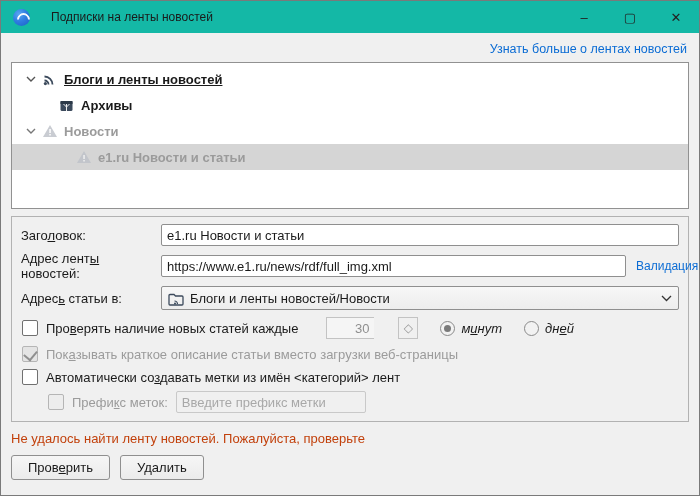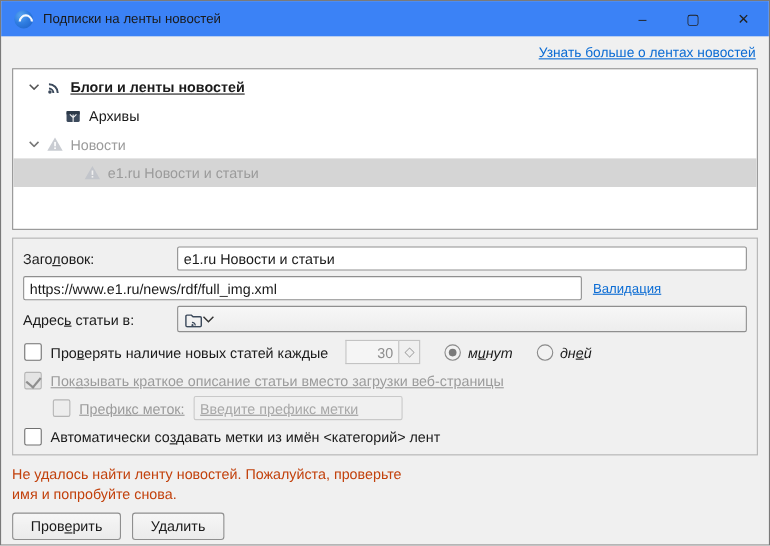--- a/index.html
+++ b/index.html
@@ -3,74 +3,74 @@
 <meta charset="utf-8">
 <style>
   html,body { margin:0; padding:0; background:#d8d8d8; }
   * { box-sizing:border-box; font-family:"Liberation Sans", sans-serif; }
   .window {
     width:700px; height:496px; background:#f0f0f0;
     border:1px solid #7a7a7a; display:flex; flex-direction:column;
     position:relative; overflow:hidden;
   }
   
-  .titlebar { height:32px; background:#3b82f6; display:flex; align-items:center; flex:none; }
+  .titlebar { height:32px; background:#14b8a6; display:flex; align-items:center; flex:none;gap:12px; }
   .app-icon { width:17px; height:17px; margin-left:12px; border-radius:50%;
     background:radial-gradient(circle at 35% 30%, #5aa7f0 0%, #2f7de1 45%, #1b5fc4 100%);
     position:relative; flex:none; }
   .app-icon::after { content:""; position:absolute; left:4px; top:4px; width:9px; height:9px;
     border-radius:50%; border:2px solid rgba(255,255,255,.95); border-right-color:transparent;
     border-bottom-color:transparent; transform:rotate(45deg); }
   .title-text { margin-left:9px; font-size:12px; color:#1a1a1a; }
   .win-controls { margin-left:auto; display:flex; height:100%; }
   .win-btn { width:46px; height:100%; display:flex; align-items:center; justify-content:center;
     font-size:13px; color:#222; cursor:default; }
   
   .body { flex:1; padding:4px 10px 0 10px; display:flex; flex-direction:column; }
   .learn-row { text-align:right; padding:2px 2px 5px 0; }
-  .link { color:#0b6cd4; text-decoration:underline; font-size:12.5px; cursor:pointer; }
+  .link { color:#0b6cd4; font-size:12.5px; cursor:pointer; }
   
   .tree { background:#ffffff; border:1px solid #919191; height:147px; overflow:hidden;
     padding-top:3px; flex:none; }
-  .tree-row { height:26px; display:flex; align-items:center; font-size:13px; color:#1a1a1a; }
+  .tree-row { height:26px; display:flex; align-items:center; font-size:13px; color:#1a1a1a;font-weight:bold; }
   .tree-row.gray { color:#9b9b9b; }
   .tree-row.bold { font-weight:bold;text-decoration:underline; }
   .tree-row.selected { background:#d5d5d5; }
   .twisty { width:17px; margin-left:10px; flex:none; display:flex; justify-content:center; color:#555; }
   .twisty svg { display:block; }
   .indent-1 { margin-left:10px; }
   .tree-icon { width:17px; height:17px; margin:0 6px 0 2px; flex:none; display:flex;
     align-items:center; justify-content:center; }
   .spacer-17 { width:17px; flex:none; }
   
   .groupbox { border:1px solid #b2b2b2; margin-top:7px; padding:7px 9px 8px 9px; flex:none; }
   .frow { display:flex; align-items:center; margin-bottom:5px; }
   .flabel { width:140px; flex:none; font-size:13px; color:#1a1a1a; }
   .ak { text-decoration:underline; }
   input.text { height:22px; border:1px solid #8f8f8f; border-radius:2px; background:#fff;
     font-size:13px; padding:0 5px; color:#1a1a1a; }
   .title-input { flex:1; }
-  .url-input { width:508px; flex:none; border:2px solid #0078d7; padding:0 4px; }
+  .url-input { width:465px; flex:none; border:2px solid #0078d7; padding:0 4px; }
   .validate-link { margin-left:10px; font-size:12px; }
   
   .dropdown { flex:1; height:24px; border:1px solid #8f8f8f; border-radius:2px;
     background:linear-gradient(#f7f7f7,#ededed); display:flex; align-items:center;
     padding:0 6px; font-size:13px; color:#1a1a1a; cursor:default; }
   .dropdown .dd-text { margin-left:6px; flex:1; }
   .dd-chevron { color:#444; flex:none; display:flex; }
   
   .checkrow { display:flex; align-items:center; margin:7px 0 0 1px; font-size:13px; color:#1a1a1a; }
   .cb { width:16px; height:16px; border:1px solid #707070; border-radius:2px; background:#fff;
     margin-right:8px; flex:none; position:relative; }
   .cb.disabled { border-color:#b5b5b5; background:#ededed; }
   .cb.checked-disabled { border-color:#b5b5b5; background:#e4e4e4; }
   .cb.checked-disabled::after { content:""; position:absolute; left:3px; top:1px; width:7px;
     height:10px; border:solid #8f8f8f; border-width:0 2px 2px 0; transform:rotate(40deg); }
-  .gray-text { color:#9b9b9b;text-decoration:underline; }
-  .spin { display:flex; align-items:center; margin-left:16px; }
+  .gray-text { color:#9b9b9b; }
+  .spin { display:flex; align-items:center; margin-left:28px;gap:24px; }
   .spin-field { width:48px; height:22px; border:1px solid #c3c3c3; background:#f5f5f5;
     color:#8f8f8f; font-size:13px; text-align:right; padding:0 5px; display:flex;
     align-items:center; justify-content:flex-end; border-right:none; }
   .spin-btn { width:20px; height:22px; border:1px solid #c3c3c3; background:#f0f0f0;
     color:#9a9a9a; font-size:12px; display:flex; align-items:center; justify-content:center; }
   .radio { display:flex; align-items:center; margin-left:22px;font-style:italic; }
   .radio-circle { width:15px; height:15px; border:1px solid #8a8a8a; border-radius:50%;
     background:#f2f2f2; margin-right:6px; position:relative; flex:none; }
   .radio-circle.on::after { content:""; position:absolute; left:3px; top:3px; width:7px;
     height:7px; border-radius:50%; background:#7a7a7a; }
@@ -168,34 +168,36 @@
     </div>
 
     <div class="groupbox">
 
       <div class="frow">
         <span class="flabel"><span>Заго</span><span class="ak">л</span><span>овок:</span></span>
         <input class="text title-input" value="e1.ru Новости и статьи" style="">
       </div>
 
       <div class="frow">
+        <span class="flabel"><span>Адрес лент</span><span class="ak">ы</span><span> новостей:</span></span>
         <input class="text url-input" value="https://www.e1.ru/news/rdf/full_img.xml" style="">
         <span class="link validate-link">Валидация</span>
       </div>
 
       <div class="frow">
         <span class="flabel"><span>Адрес</span><span class="ak">ь</span><span> статьи в:</span></span>
         <div class="dropdown">
           <span>
             <svg width="16" height="13" viewBox="0 0 16 13">
                 <path d="M1 2.5 a1 1 0 0 1 1-1 h4 l1.5 1.5 H14 a1 1 0 0 1 1 1 V11 a1 1 0 0 1 -1 1 H2 a1 1 0 0 1 -1 -1 Z" fill="none" stroke="#3c4a5c" stroke-width="1.3"></path>
                 <path d="M9.5 11 a 3 3 0 0 0 -3 -3" fill="none" stroke="#3c4a5c" stroke-width="1.2"></path>
                 <circle cx="7" cy="10.6" r="1" fill="#3c4a5c"></circle>
               </svg>
           </span>
+          <span class="dd-text">Блоги и ленты новостей/Новости</span>
           <span class="dd-chevron">
             <svg width="11" height="7" viewBox="0 0 11 7">
                 <polyline points="1,1 5.5,5.5 10,1" fill="none" stroke="#333" stroke-width="1.3"></polyline>
               </svg>
           </span>
         </div>
       </div>
 
       <div class="checkrow">
         <span class="cb"></span>
@@ -212,36 +214,35 @@
           <span class="radio-circle"></span>
           <span><span>дн</span><span class="ak">е</span><span>й</span></span>
         </span>
       </div>
 
       <div class="checkrow gray-text">
         <span class="cb checked-disabled"></span>
         <span><span>Пок</span><span class="ak">а</span><span>зывать краткое описание статьи вместо загрузки веб-страницы</span></span>
       </div>
 
+      <div class="checkrow">
+        <span class="cb"></span>
+        <span><span>Автоматически со</span><span class="ak">з</span><span>давать метки из имён &lt;категорий&gt; лент</span></span>
+      </div>
+
       <div class="checkrow subrow gray-text">
         <span class="cb disabled"></span>
         <span><span>Префи</span><span class="ak">к</span><span>с меток:</span></span>
         <input class="prefix-input" disabled="" placeholder="Введите префикс метки" style="">
       </div>
 
-      <div class="checkrow">
-        <span class="cb"></span>
-        <span><span>Автоматически со</span><span class="ak">з</span><span>давать метки из имён &lt;категорий&gt; лент</span></span>
-      </div>
-
     </div>
 
     <div class="status">
       <div>Не удалось найти ленту новостей. Пожалуйста, проверьте</div>
-      <div>имя и попробуйте снова.</div>
     </div>
 
     <div class="btnrow">
       <button class="std"><span>Пров</span><span class="ak">е</span><span>рить</span></button>
       <button class="std">Удалить</button>
     </div>
 
   </div>
 </div>
 

